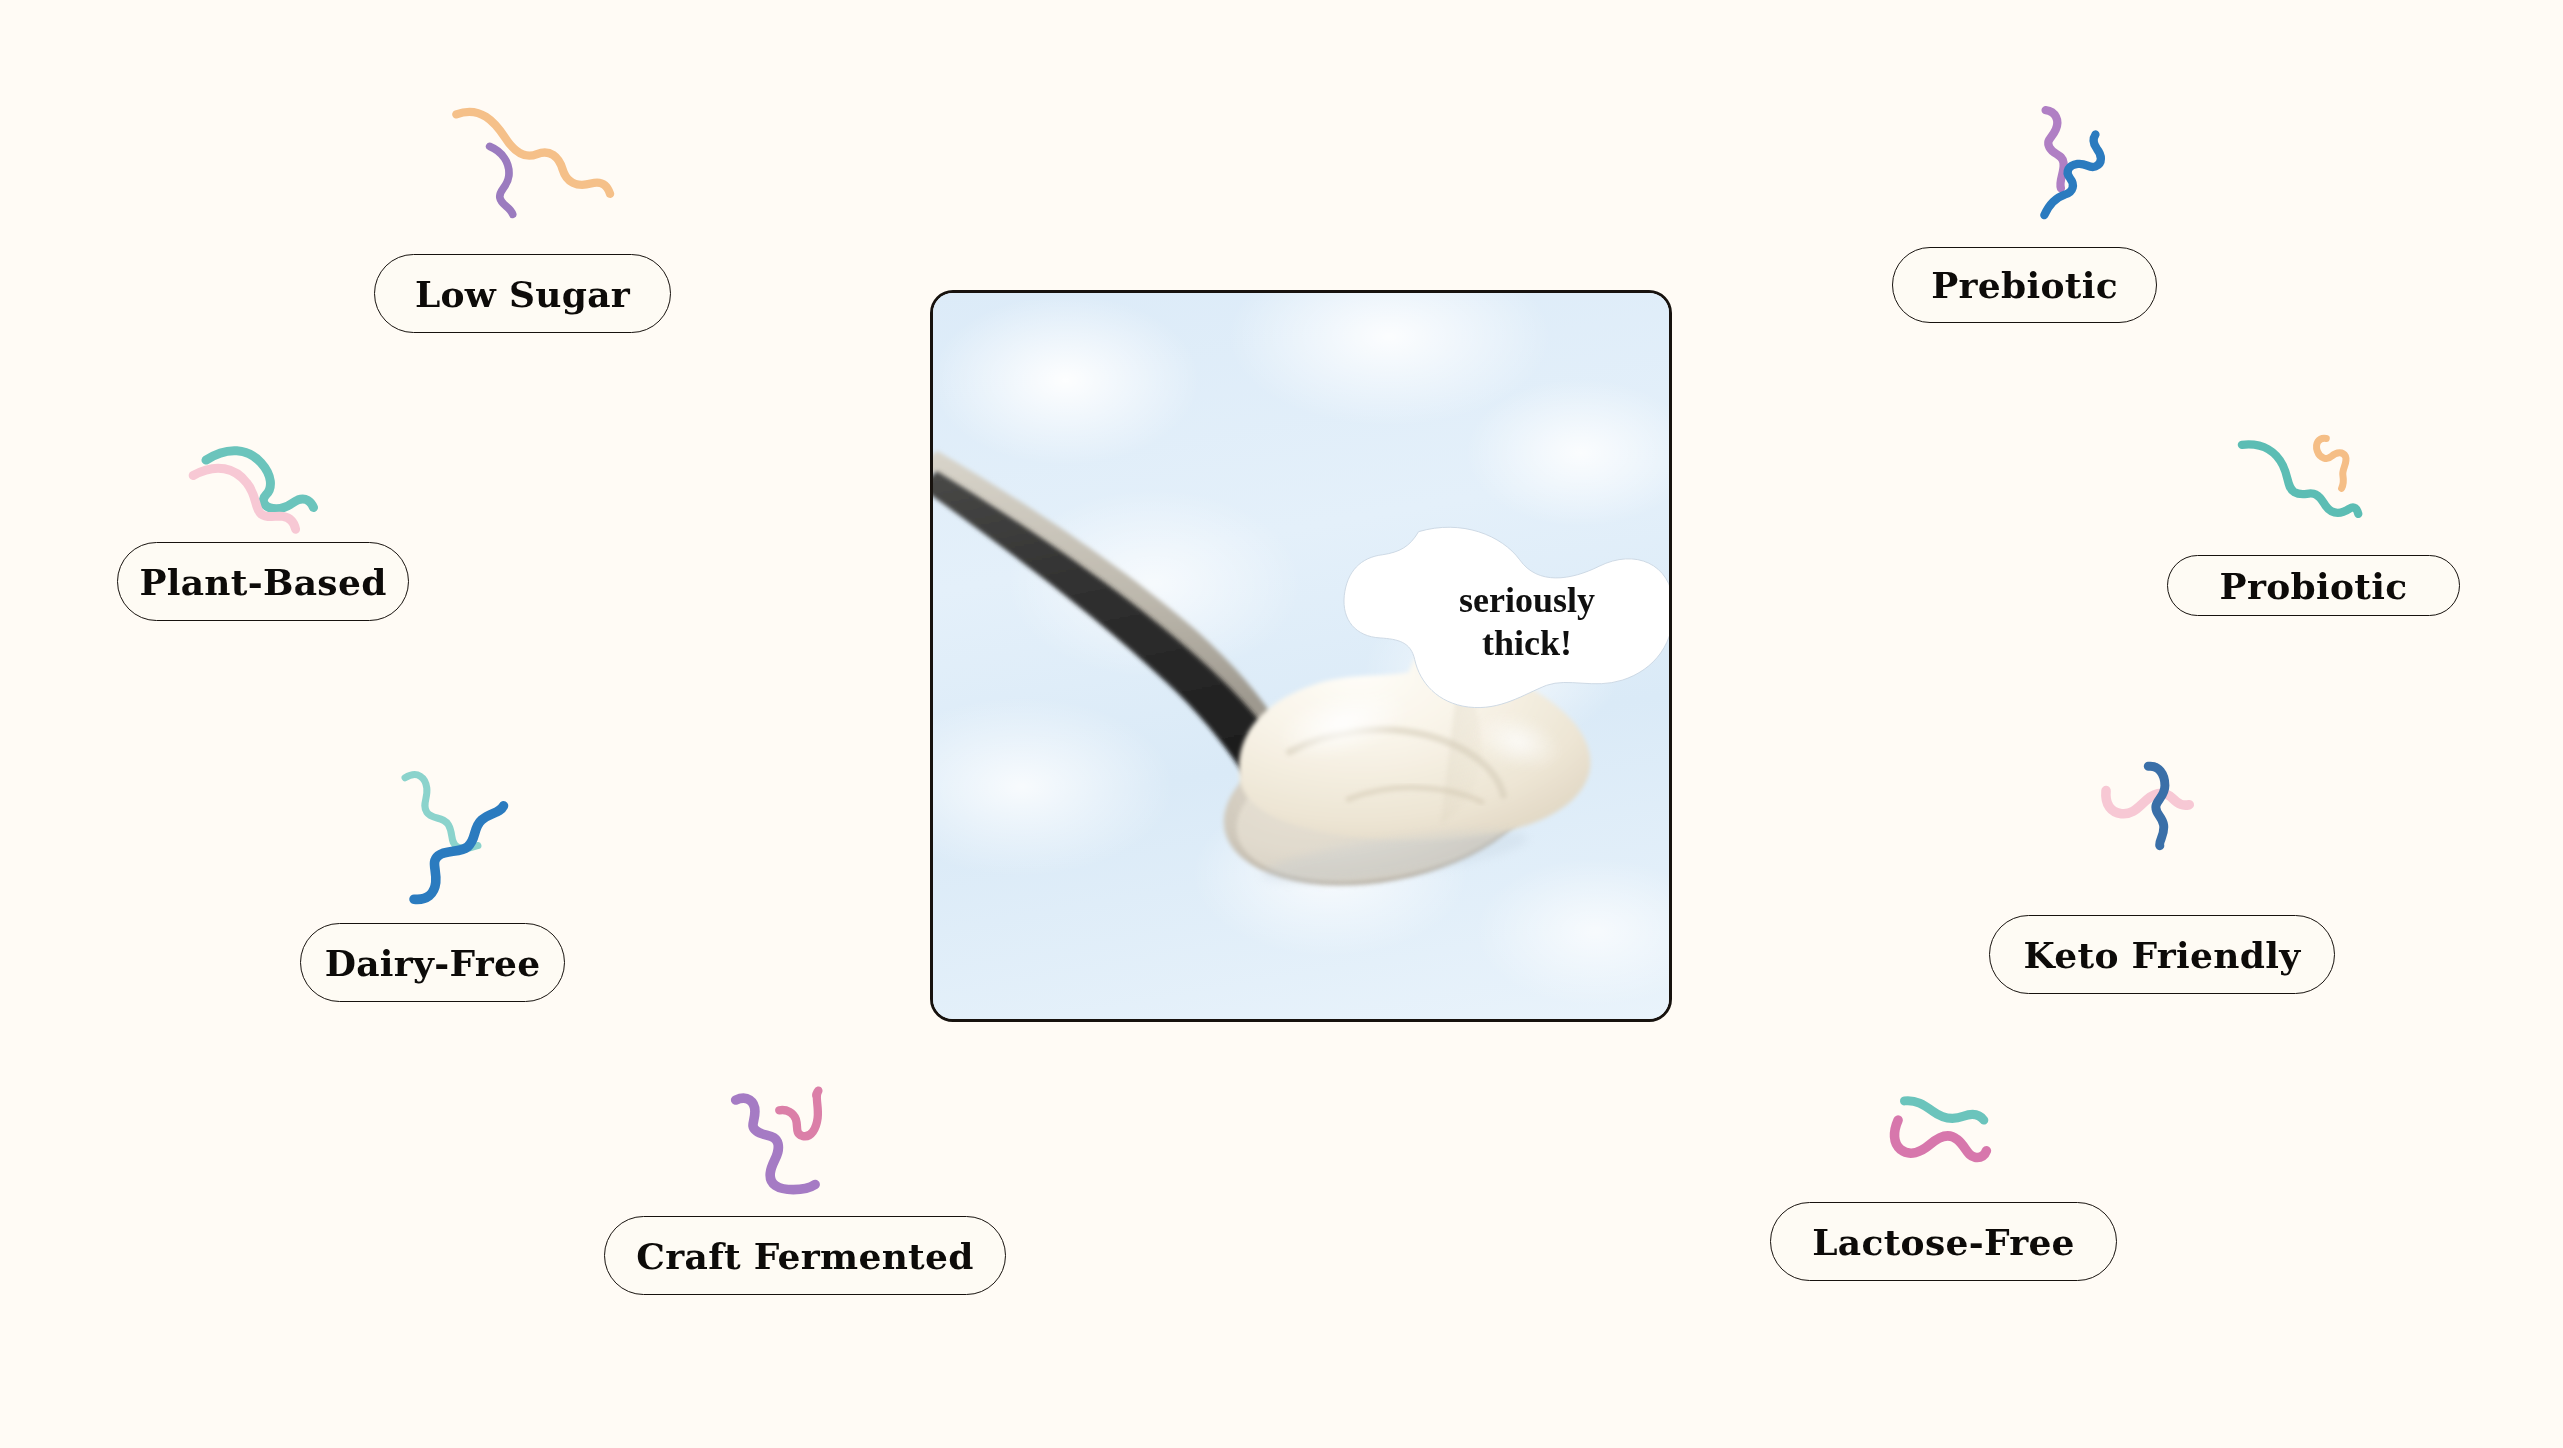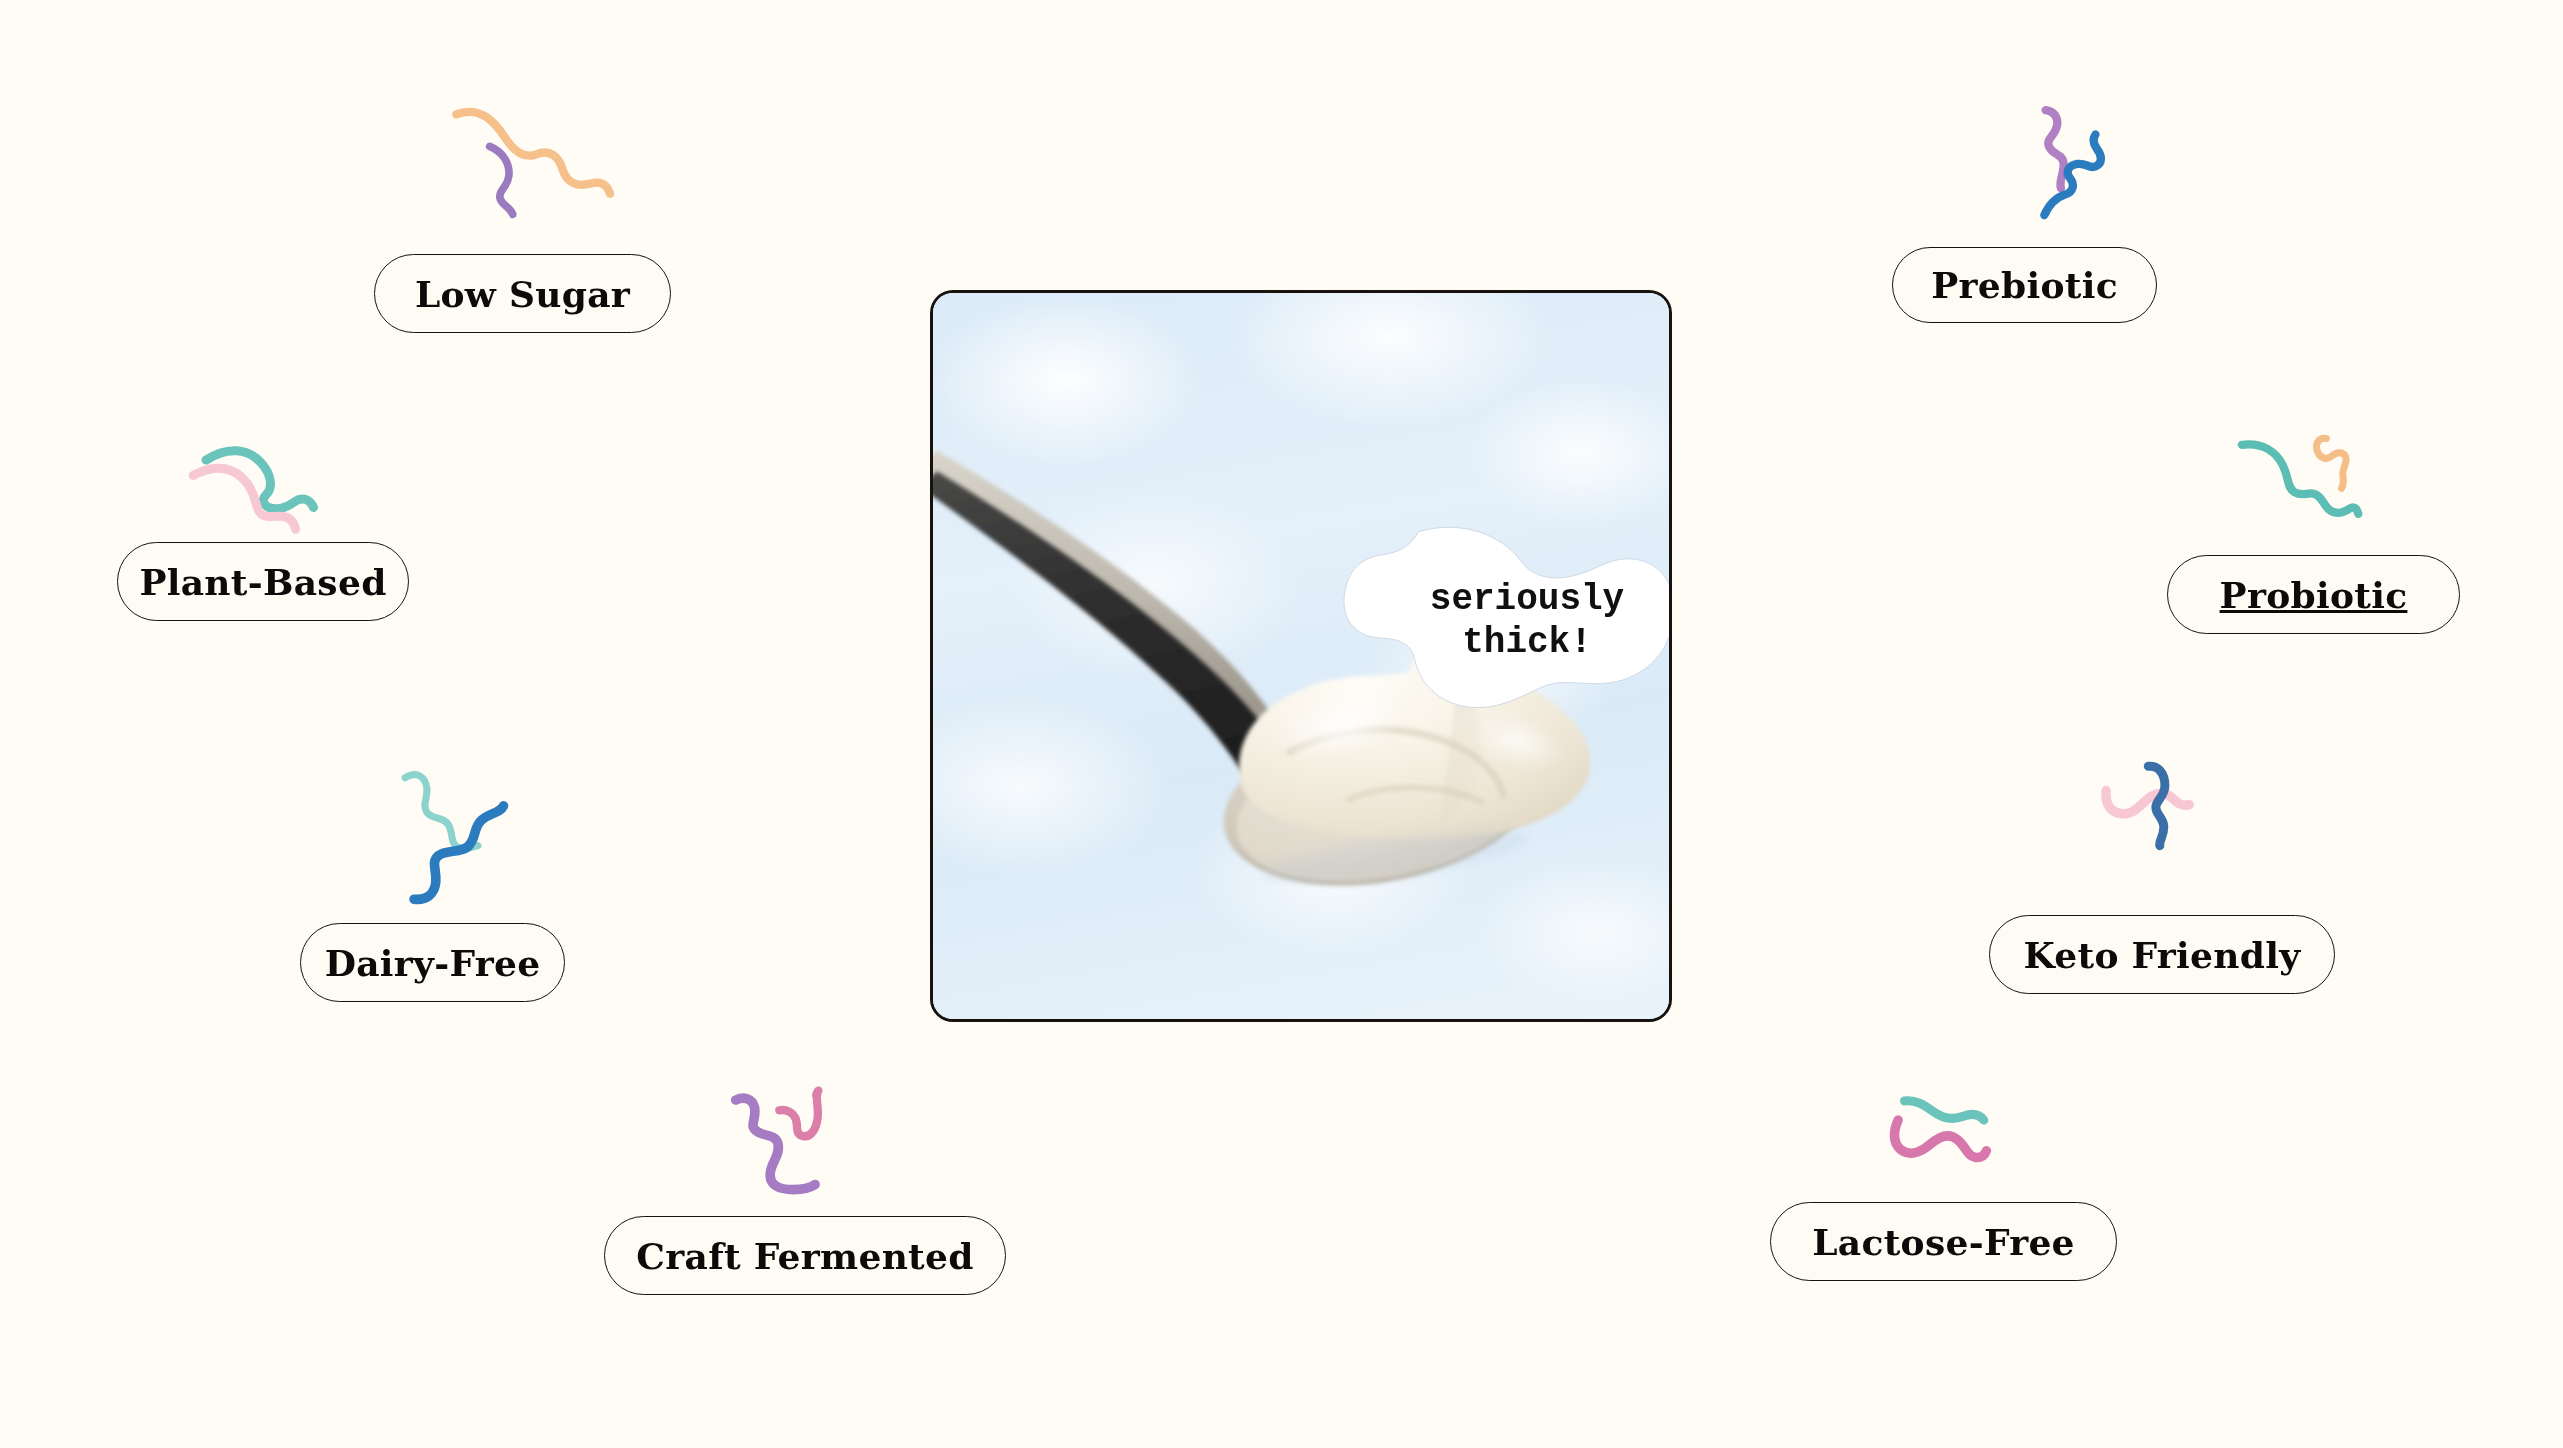--- a/index.html
+++ b/index.html
@@ -65,21 +65,21 @@
     position:absolute;
     left:410px; top:231px;
     width:333px; height:192px;
   }
   #callout svg { position:absolute; inset:0; }
   #callout .txt {
     position:absolute;
     left:0; top:0; width:100%; height:100%;
     display:flex; flex-direction:column;
     align-items:center; justify-content:center;
-    font-family:Liberation Mono, monospace;
+    font-family:Liberation Serif, serif;
     font-weight:700;
     font-size:36px;
     line-height:1.18;
     color:#101010;
     text-align:center;
     padding-left:35px;
     padding-top:3.8px;
   }
 </style>
 </head>
@@ -274,21 +274,21 @@
   </div>
 
   <div class="badge" style="left:604px;  top:1216px; width:402px; height:79px;">
     <span>Craft Fermented</span>
   </div>
 
   <div class="badge" style="left:1892px; top:247px;  width:265px; height:76px;align-items:center;">
     <span>Prebiotic</span>
   </div>
 
-  <div class="badge" style="left:2167px; top:555px;  width:293px; height:79px;text-decoration:underline;">
+  <div class="badge" style="left:2167px; top:555px;  width:293px; height:61px;">
     <span>Probiotic</span>
   </div>
 
   <div class="badge" style="left:1770px; top:1202px; width:347px; height:79px;">
     <span>Lactose-Free</span>
   </div>
 
   <div class="badge" style="left:1989px; top:915px; width:346px; height:79px;">
     <span>Keto Friendly</span>
   </div>

